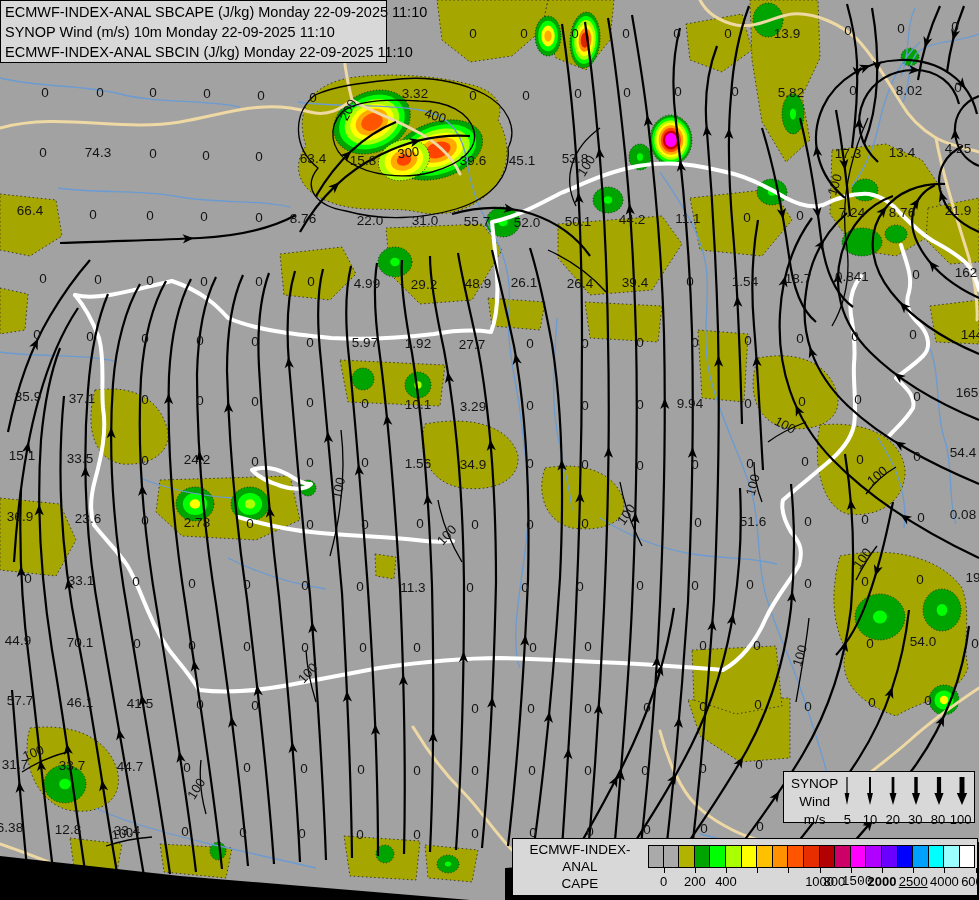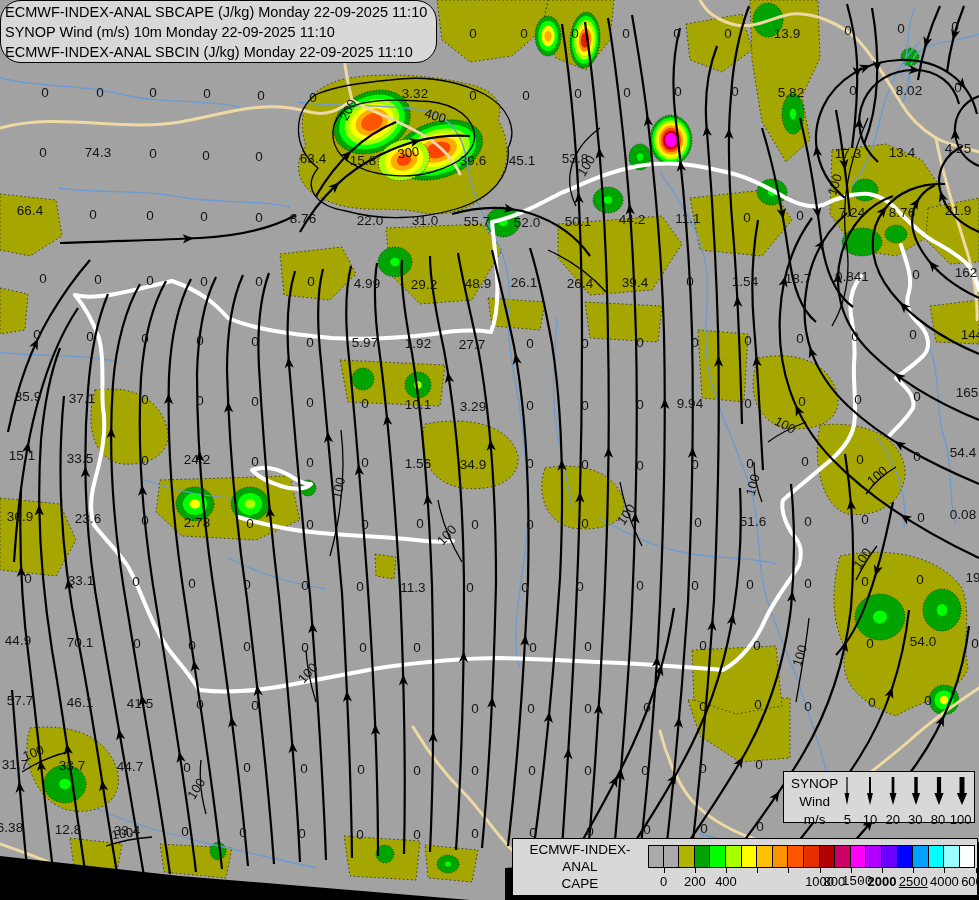--- a/index.html
+++ b/index.html
@@ -1,20 +1,20 @@
 <!DOCTYPE html>
 <html><head>
 <meta charset="utf-8">
 <style>
   html,body{margin:0;padding:0;background:#888;}
   #stage{position:relative;width:979px;height:900px;overflow:hidden;background:#a2a2a2;
          font-family:"Liberation Sans",sans-serif;}
   #map{position:absolute;left:0;top:0;}
   .panel{position:absolute;background:#d8d8d8;border:1px solid #000;box-sizing:border-box;color:#000;}
-  #titlebox{left:0;top:0;width:437px;height:63px;padding:1px 4px;border-radius:21px;}
+  #titlebox{left:0;top:0;width:387px;height:63px;padding:1px 4px;}
   #titlebox .tline{font-size:14.5px;line-height:20px;white-space:nowrap;}
   #windlegend{left:783px;top:771px;width:192px;height:52px;font-size:13.5px;}
   #windlegend .wl-left{position:absolute;left:7px;top:3px;text-align:center;line-height:18px;}
   #windlegend .wl-arrows{position:absolute;left:52px;top:2px;}
   #windlegend .wl-speeds{position:absolute;left:52px;top:40px;width:136px;display:flex;}
   #windlegend .wl-speeds span{width:23px;text-align:center;font-size:13px;}
   #capelegend{left:512px;top:838px;width:466px;height:58px;font-size:13.5px;}
   #capelegend .cl-title{position:absolute;left:0;top:2px;width:134px;text-align:center;line-height:17px;}
   #cl-bar{position:absolute;left:135px;top:6px;height:23px;display:flex;}
   #cl-bar span{display:block;width:15.6px;height:23px;border:1px solid #000;border-left:none;box-sizing:border-box;}

